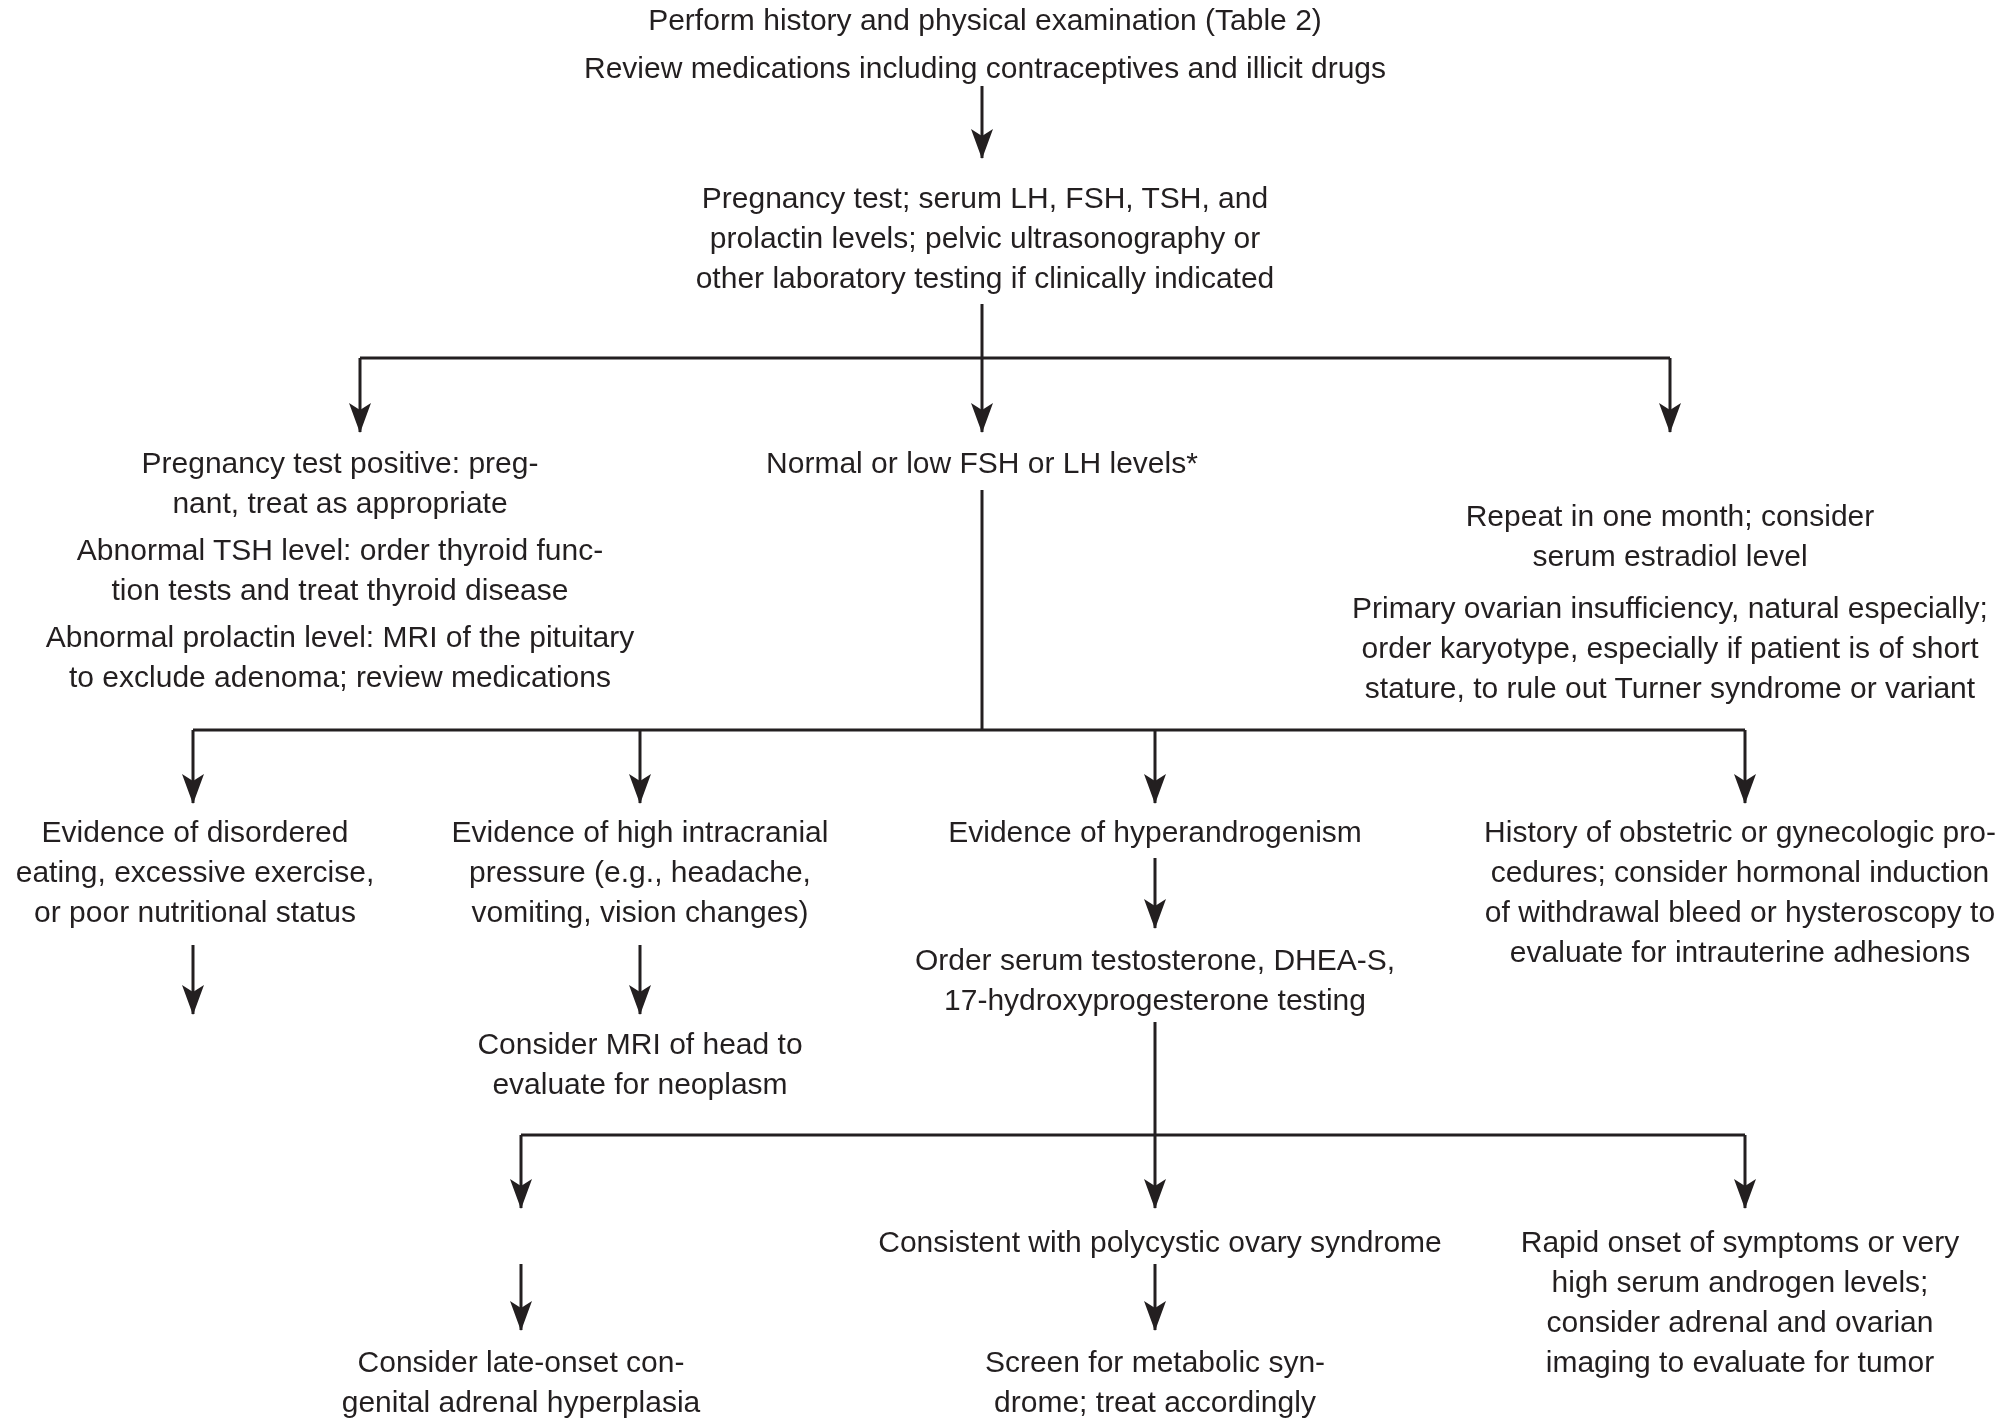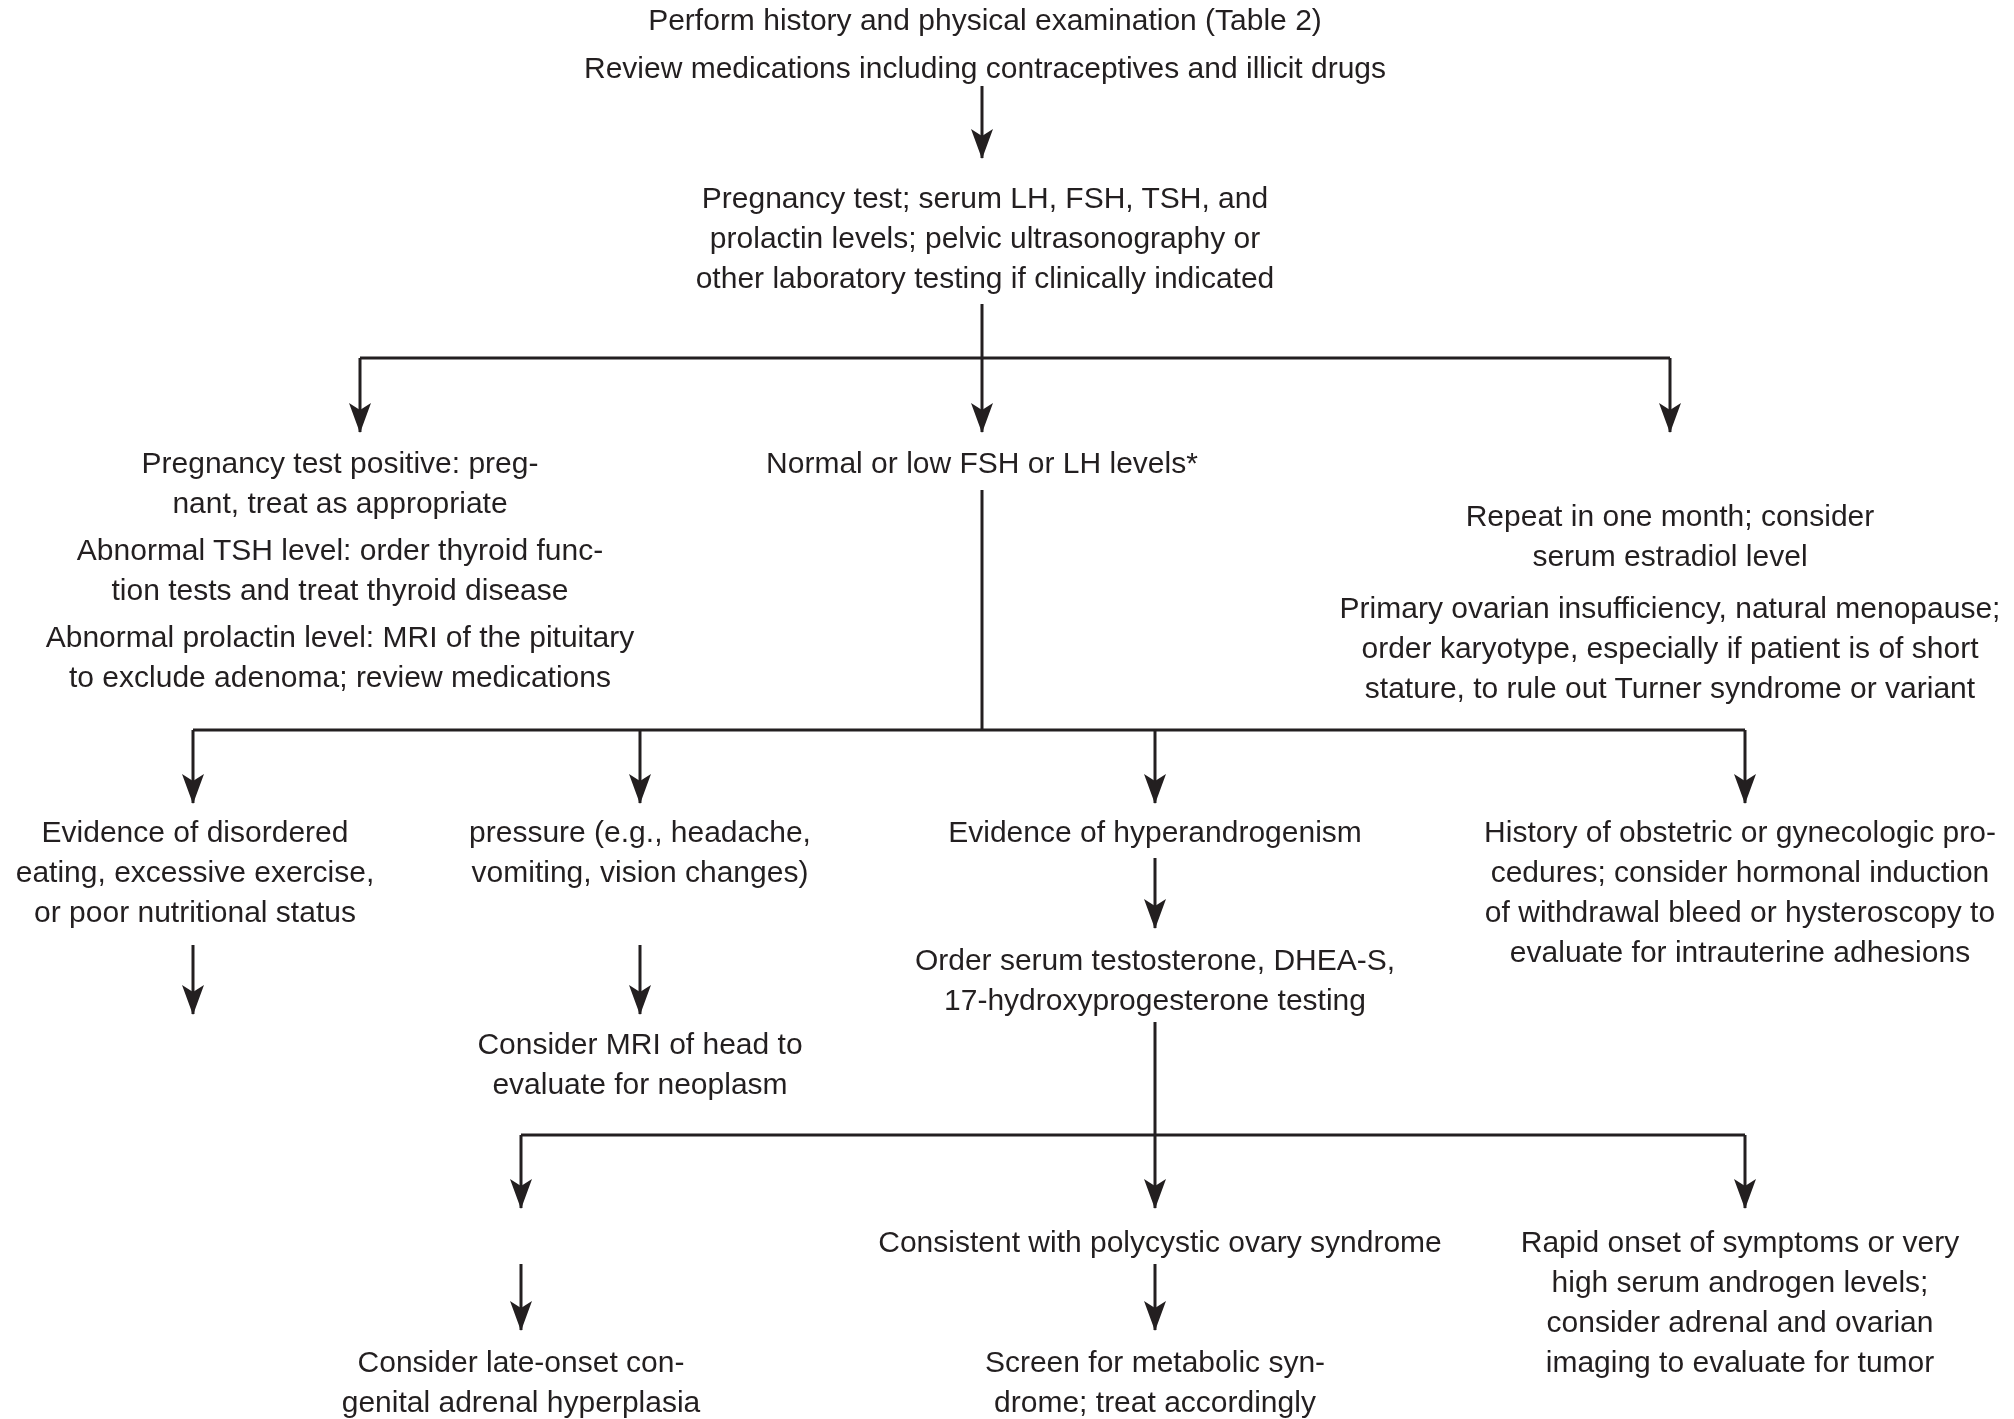--- a/index.html
+++ b/index.html
@@ -112,31 +112,32 @@
 
   <div class="node" style="left:982px; top:443px">
     <div class="line">Normal or low FSH or LH levels*</div>
   </div>
 
   <div class="node" style="left:1670px; top:496px">
     <div class="line">Repeat in one month; consider</div>
     <div class="line">serum estradiol level</div>
   </div>
   <div class="node" style="left:1670px; top:588px">
-    <div class="line">Primary ovarian insufficiency, natural menopause;</div>
+    <div class="line">Primary ovarian insufficiency, natural especially;</div>
     <div class="line">order karyotype, especially if patient is of short</div>
     <div class="line">stature, to rule out Turner syndrome or variant</div>
   </div>
 
   <div class="node" style="left:195px; top:812px">
     <div class="line">Evidence of disordered</div>
     <div class="line">eating, excessive exercise,</div>
     <div class="line">or poor nutritional status</div>
   </div>
   <div class="node" style="left:640px; top:812px">
+    <div class="line">Evidence of high intracranial</div>
     <div class="line">pressure (e.g., headache,</div>
     <div class="line">vomiting, vision changes)</div>
   </div>
   <div class="node" style="left:1155px; top:812px">
     <div class="line">Evidence of hyperandrogenism</div>
   </div>
   <div class="node" style="left:1740px; top:812px">
     <div class="line">History of obstetric or gynecologic pro-</div>
     <div class="line">cedures; consider hormonal induction</div>
     <div class="line">of withdrawal bleed or hysteroscopy to</div>

